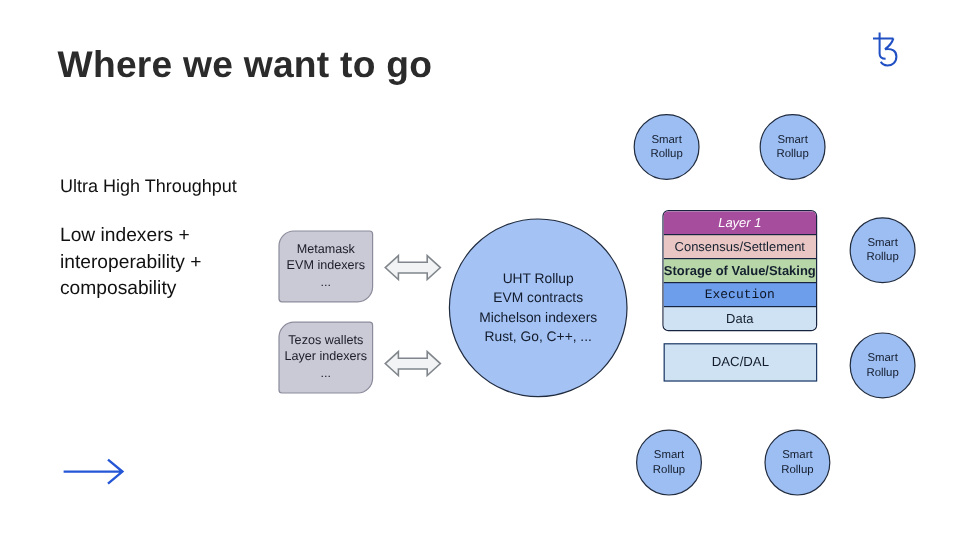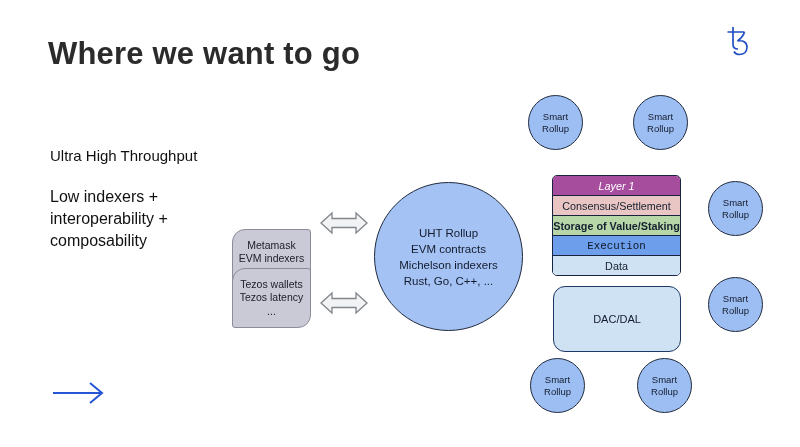--- a/index.html
+++ b/index.html
@@ -41,22 +41,22 @@
   .stack{
     left:552px;top:175px;width:129px;height:101px;
     border:1.6px solid #18243f;border-radius:5px;overflow:hidden;
     display:flex;flex-direction:column;box-sizing:border-box;
   }
   .stack-row{flex:1;display:flex;align-items:center;justify-content:center;
     font-size:10.8px;border-top:1px solid #18243f;}
   .stack-row:first-child{border-top:none;}
   
   .dac{
-    left:553px;top:286px;width:128px;height:66px;background:#cfe2f3;
-    border:1.4px solid #1f3864;border-radius:12px;box-sizing:border-box;
+    left:553px;top:286px;width:128px;height:32px;background:#cfe2f3;
+    border:1.4px solid #1f3864;border-radius:0;box-sizing:border-box;
     display:flex;align-items:center;justify-content:center;font-size:11px;color:#131c2c;
   }
   
   .sr{
     width:55px;height:55px;border-radius:50%;background:#9dbef3;border:1.5px solid #202b3e;
     display:flex;align-items:center;justify-content:center;text-align:center;
     font-size:9.5px;line-height:12px;color:#131c2c;box-sizing:border-box;
     padding:0 10px;
   }
   .sr1{left:528px;top:95px;}
@@ -88,29 +88,29 @@
     <div>interoperability +</div>
     <div>composability</div>
   </div>
 
   <div class="abs fwd-arrow">
     <svg width="56" height="24" viewBox="0 0 56 24" fill="none">
       <path d="M3 12 h48 M40 2 L52 12 L40 22" stroke="#2456d6" stroke-width="2" fill="none"></path>
     </svg>
   </div>
 
-  <div class="abs client-box box1" style="background: rgb(201, 202, 214); margin-top: 37px;">
+  <div class="abs client-box box1" style="background: rgb(201, 202, 214);">
     <div>Metamask</div>
     <div>EVM indexers</div>
     <div>...</div>
   </div>
 
   <div class="abs client-box box2" style="background: rgb(201, 202, 214);">
     <div>Tezos wallets</div>
-    <div>Tezos latency</div>
+    <div>Layer indexers</div>
     <div>...</div>
   </div>
 
   <div class="abs darrow da1">
     <svg width="50" height="28" viewBox="0 0 50 28">
       <polygon points="2,14 13,4 13,9.5 37,9.5 37,4 48,14 37,24 37,18.5 13,18.5 13,24" fill="#f1f3f4" stroke="#80868b" stroke-width="1.3"></polygon>
     </svg>
   </div>
 
   <div class="abs darrow da2">

